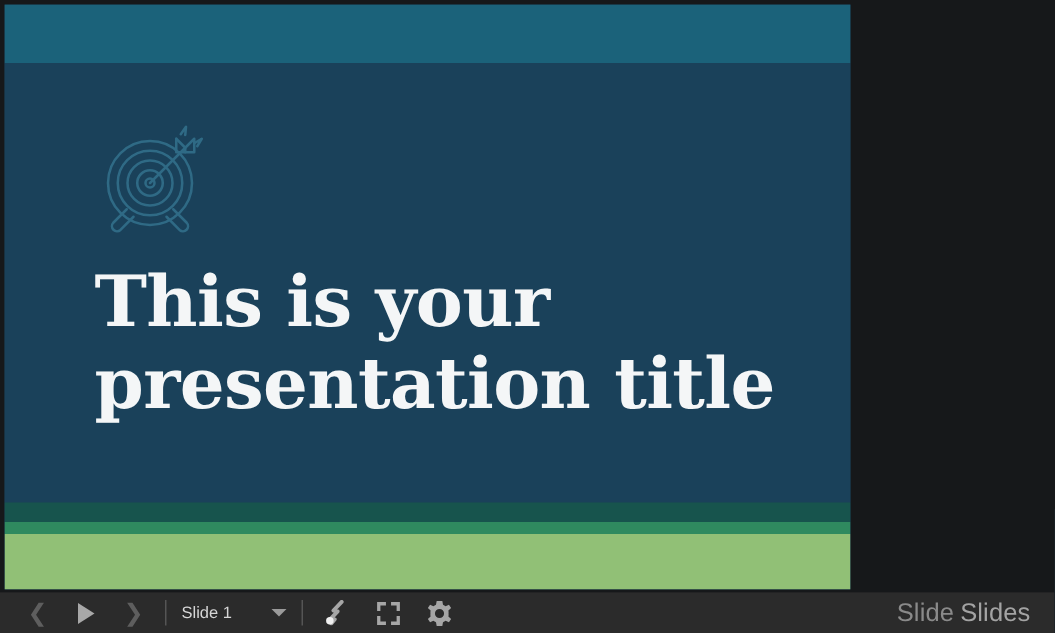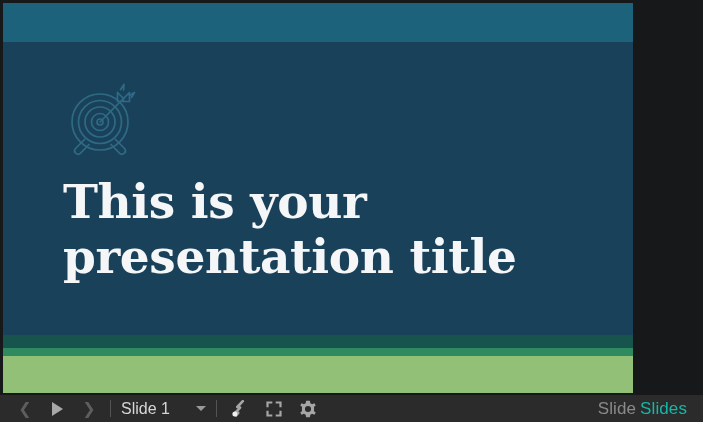--- a/index.html
+++ b/index.html
@@ -28,21 +28,21 @@
     width: 703px;
     height: 395px;
     background: #16181a;
     overflow: hidden;
   }
 
   .slide {
     position: absolute;
     left: 3px;
     top: 3px;
-    width: 630px;
+    width: 564px;
     height: 390px;
     background: #1d4257;
     overflow: hidden;
   }
 
   
   .band {
     position: absolute;
     left: 0;
     width: 100%;
@@ -125,42 +125,42 @@
   }
 
   .slide-selector {
     display: flex;
     align-items: center;
     cursor: pointer;
     padding: 0 4px;
   }
   .slide-label {
     color: #d6d6d6;
-    font-size: 16px;
+    font-size: 11px;
     font-family: "Liberation Sans", sans-serif;
     white-space: nowrap;
   }
   .caret-down {
     width: 0; height: 0;
     border-left: 5px solid transparent;
     border-right: 5px solid transparent;
     border-top: 5px solid #9a9a9a;
     margin-left: 26px;
   }
 
   .brand {
     margin-left: auto;
     padding-right: 6px;
     font-size: 17px;
     font-family: "Liberation Sans", sans-serif;
     letter-spacing: 0.1px;
     white-space: nowrap;
   }
   .brand .g { color: #8a8a8a; }
-  .brand .s { color: #14b8a6; margin-left: 4px; }
+  .brand .s { color: #a3a3a3; margin-left: 4px; }
 </style>
 </head>
 <body>
 
 <div id="app">
 
   <div class="slide-stage">
     <div class="slide">
 
       <div class="band band-teal-top"></div>

